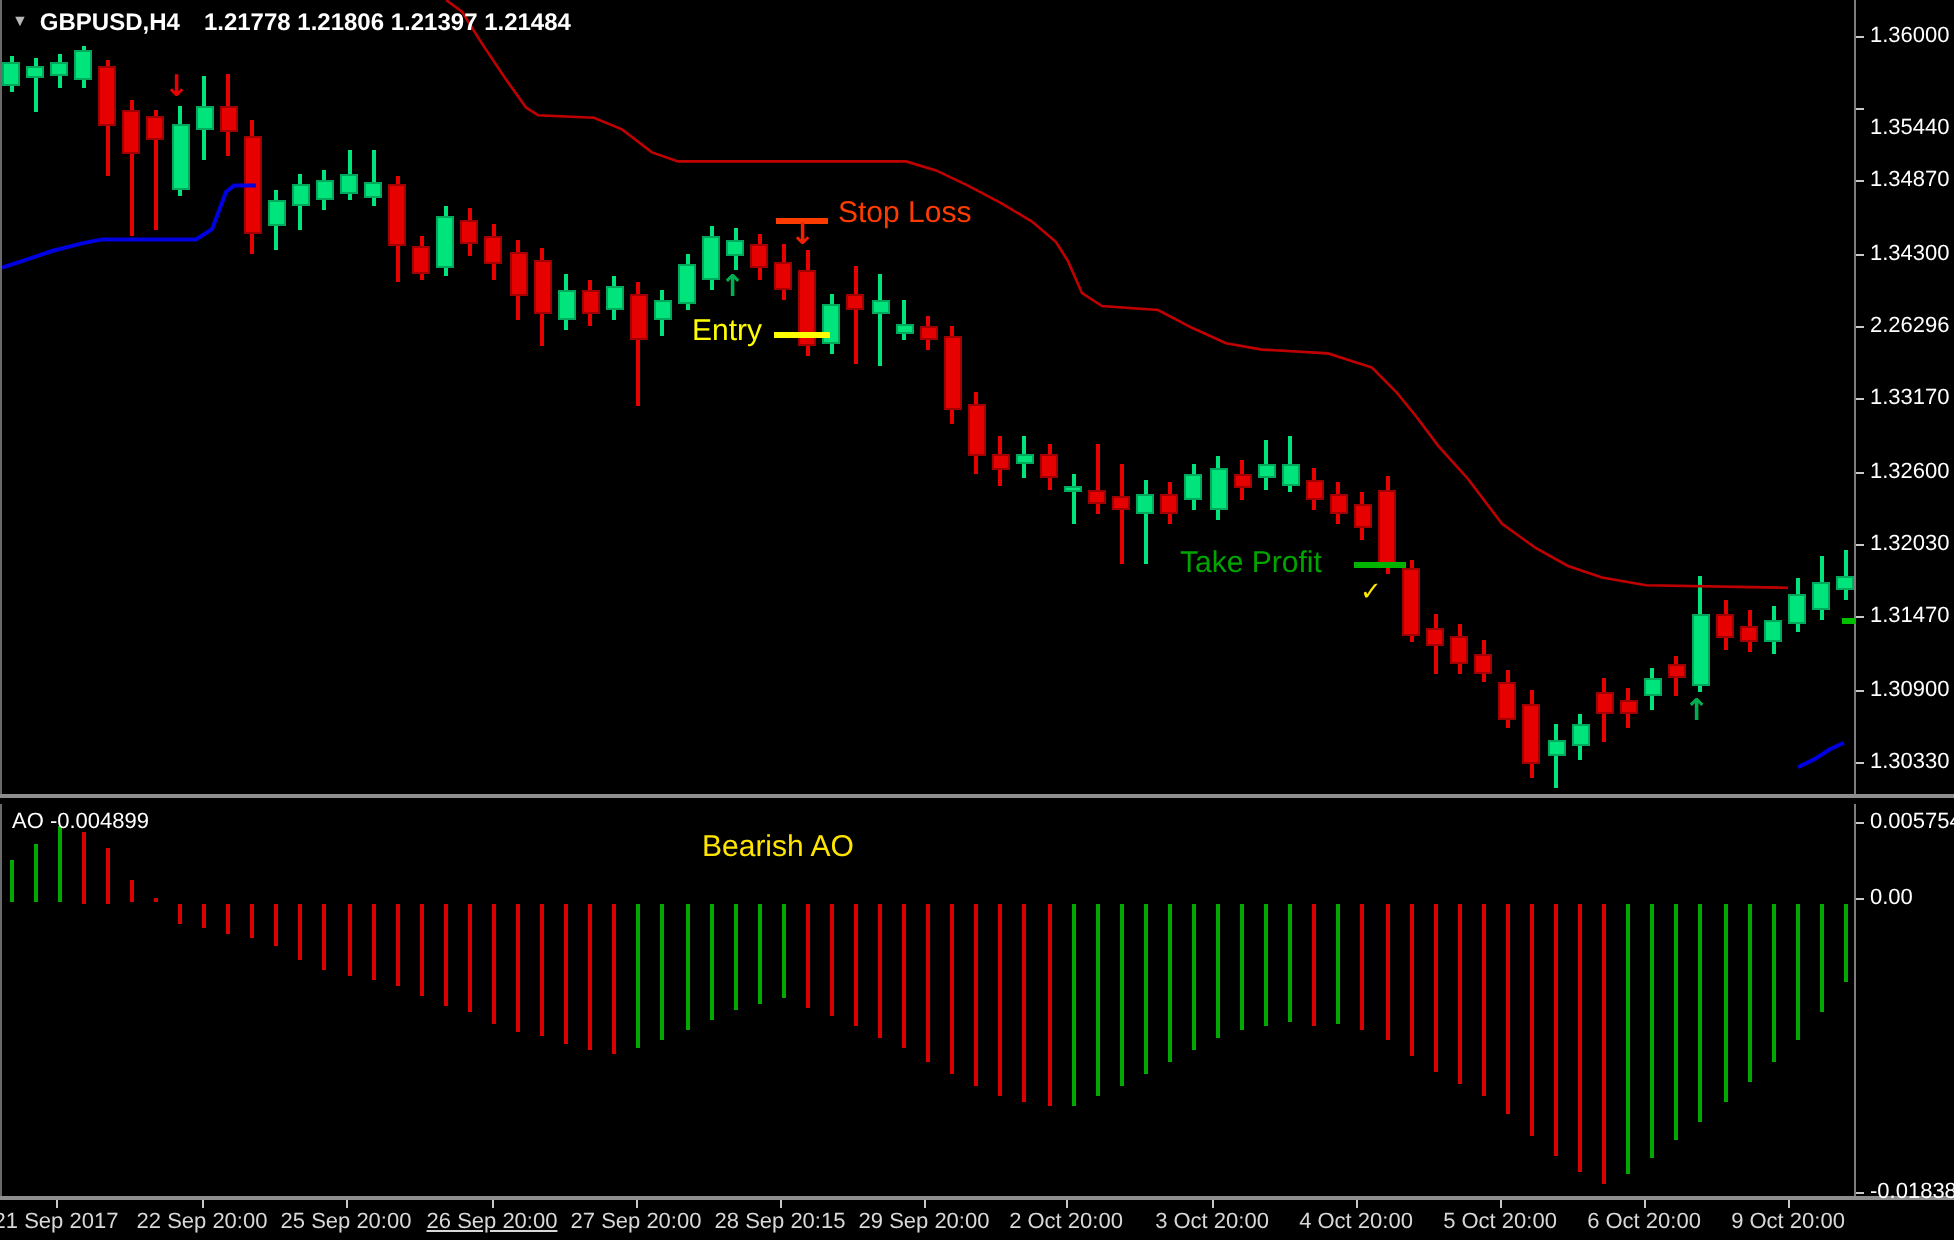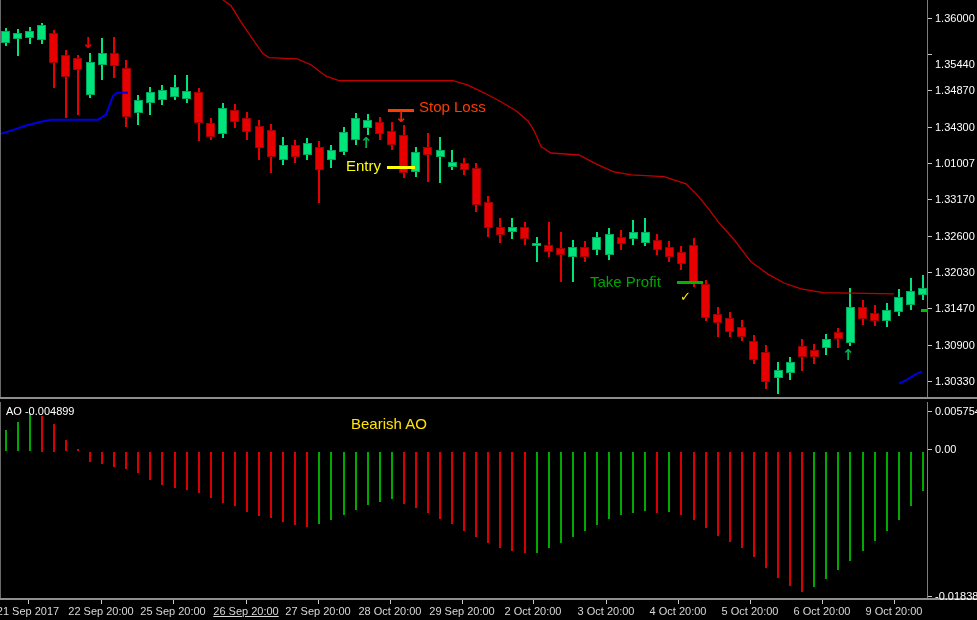--- a/index.html
+++ b/index.html
@@ -216,20 +216,23 @@
         <div class="marker" style="left: 679px; top: 290px; color: rgb(255, 232, 0); font-size: 13px;">✓</div>
       </div>
     <div id="price-marker" style="left: 920px; top: 308.9px; background: rgb(0, 192, 0);"></div>
   <svg width="927" height="397">
         <polyline points="222,0.0 230,5.8 240,21.8 252,39.7 262,53.8 268,57.6 296,58.9 310,64.7 325,76.2 338,80.7 452,80.7 467,85.2 483,92.8 500,101.8 515,110.8 527,121.0 533,130.6 540,146.6 550,153.0 578,155.0 595,163.9 612,171.6 630,174.8 663,176.7 685,183.8 697,195.9 707,208.1 718,222.8 733,239.5 750,261.9 767,274.1 783,283.0 800,288.8 822,292.6 893,293.9" fill="none" stroke="#C00000" stroke-width="1.3"></polyline>
         <polyline points="0,133.8 10,130.6 25,125.5 40,121.7 50,119.7 97,119.7 105,114.6 112,96.0 116,92.8 127,92.8" fill="none" stroke="#0000E0" stroke-width="2"></polyline>
         <polyline points="898,383.6 906,379.7 914,374.6 921,371.4" fill="none" stroke="#0000E0" stroke-width="2"></polyline>
       </svg>
     </div>
 
+  <div id="title-bar">
+    <span class="tri">▼</span><span>GBPUSD,H4</span><span class="quotes">1.21778 1.21806 1.21397 1.21484</span>
+  </div>
 
   <div id="splitter"></div>
 
   <div id="ao-panel" class="panel">
     <div id="ao-label">AO -0.004899</div>
     <div id="ao-bars">
         <div class="ao-bar" style="left: 3.5px; top: 27.7px; height: 21.8px; background: rgb(0, 168, 0);"></div>
         <div class="ao-bar" style="left: 15.6px; top: 19.6px; height: 29.9px; background: rgb(0, 168, 0);"></div>
         <div class="ao-bar" style="left: 27.6px; top: 10.7px; height: 38.8px; background: rgb(0, 168, 0);"></div>
         <div class="ao-bar" style="left: 39.7px; top: 14px; height: 35.5px; background: rgb(216, 0, 0);"></div>
@@ -315,21 +318,21 @@
   <div id="price-axis">
       <div class="axis-tick" style="top: 17.9px;"></div>
       <div class="price-label" style="top: 11.9px;">1.36000</div>
       <div class="axis-tick" style="top: 53.8px;"></div>
       <div class="price-label" style="top: 47.8px; margin-top: 10px;">1.35440</div>
       <div class="axis-tick" style="top: 90.3px;"></div>
       <div class="price-label" style="top: 84.3px;">1.34870</div>
       <div class="axis-tick" style="top: 126.8px;"></div>
       <div class="price-label" style="top: 120.8px;">1.34300</div>
       <div class="axis-tick" style="top: 163.3px;"></div>
-      <div class="price-label" style="top: 157.3px;">1.01007</div>
+      <div class="price-label" style="top: 157.3px;">2.26296</div>
       <div class="axis-tick" style="top: 199.1px;"></div>
       <div class="price-label" style="top: 193.1px;">1.33170</div>
       <div class="axis-tick" style="top: 235.6px;"></div>
       <div class="price-label" style="top: 229.6px;">1.32600</div>
       <div class="axis-tick" style="top: 272.1px;"></div>
       <div class="price-label" style="top: 266.1px;">1.32030</div>
       <div class="axis-tick" style="top: 308px;"></div>
       <div class="price-label" style="top: 302px; text-align: center;">1.31470</div>
       <div class="axis-tick" style="top: 344.5px;"></div>
       <div class="price-label" style="top: 338.5px;">1.30900</div>
@@ -349,21 +352,21 @@
       <div class="time-label" style="left: 28px;">21 Sep 2017</div>
       <div class="time-tick" style="left: 101px;"></div>
       <div class="time-label" style="left: 101px;">22 Sep 20:00</div>
       <div class="time-tick" style="left: 173px;"></div>
       <div class="time-label" style="left: 173px;">25 Sep 20:00</div>
       <div class="time-tick" style="left: 246px;"></div>
       <div class="time-label" style="left: 246px; text-decoration: underline;">26 Sep 20:00</div>
       <div class="time-tick" style="left: 318px;"></div>
       <div class="time-label" style="left: 318px;">27 Sep 20:00</div>
       <div class="time-tick" style="left: 390px;"></div>
-      <div class="time-label" style="left: 390px;">28 Oct 20:00</div>
+      <div class="time-label" style="left: 390px;">28 Sep 20:15</div>
       <div class="time-tick" style="left: 462px;"></div>
       <div class="time-label" style="left: 462px;">29 Sep 20:00</div>
       <div class="time-tick" style="left: 533px;"></div>
       <div class="time-label" style="left: 533px;">2 Oct 20:00</div>
       <div class="time-tick" style="left: 606px;"></div>
       <div class="time-label" style="left: 606px;">3 Oct 20:00</div>
       <div class="time-tick" style="left: 678px;"></div>
       <div class="time-label" style="left: 678px;">4 Oct 20:00</div>
       <div class="time-tick" style="left: 750px;"></div>
       <div class="time-label" style="left: 750px;">5 Oct 20:00</div>

